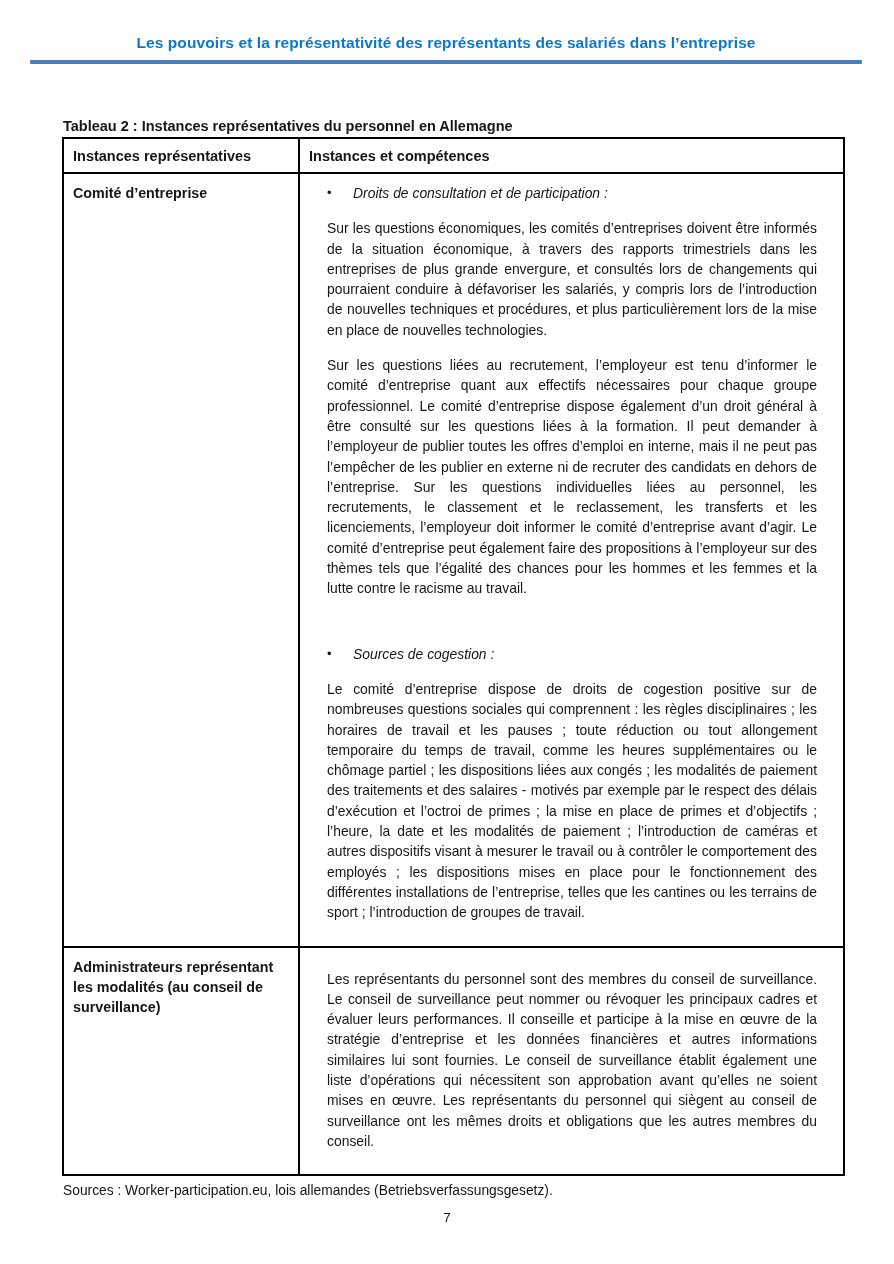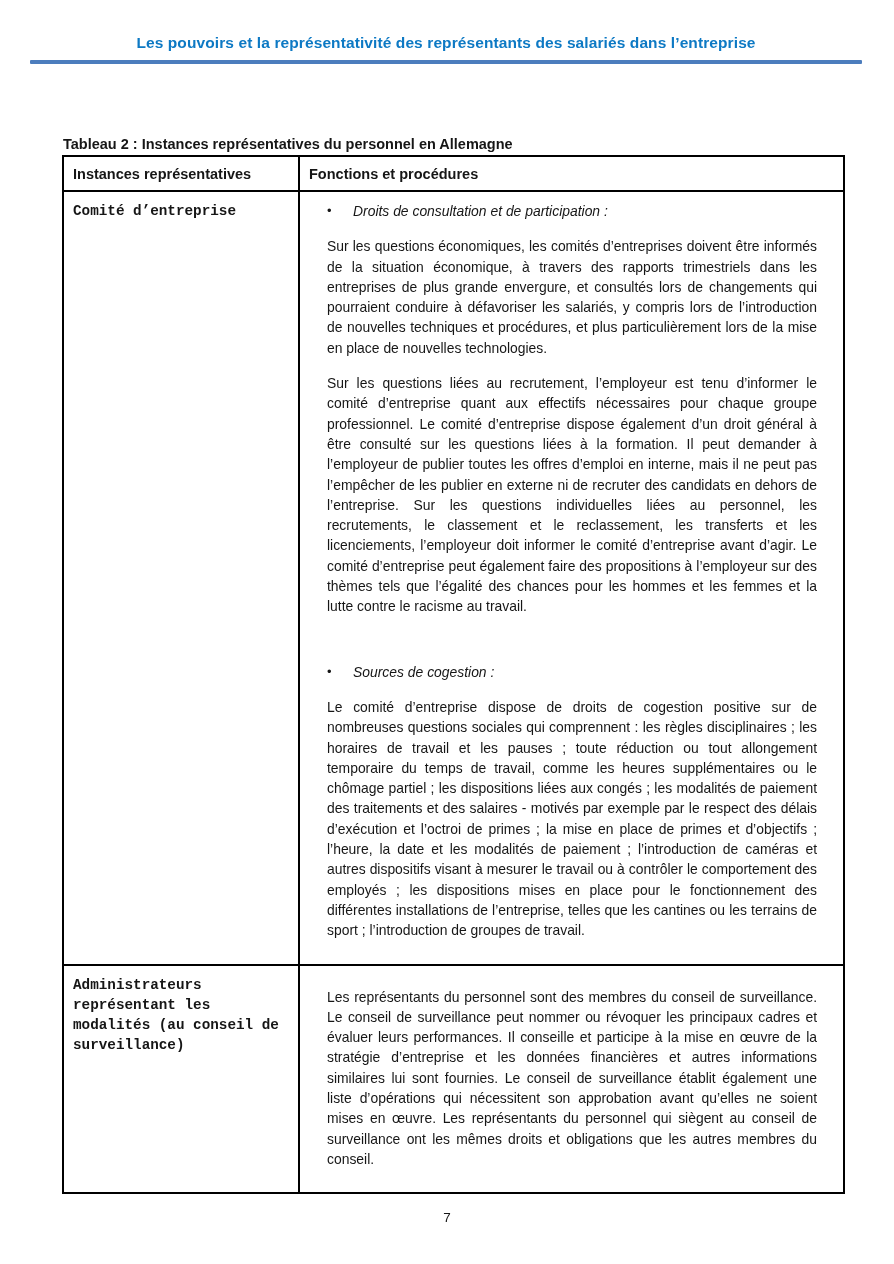--- a/index.html
+++ b/index.html
@@ -29,21 +29,21 @@
     letter-spacing: 0.1px;
   }
   .header-rule {
     margin-top: 8px;
     height: 4px;
     background: #4c7dbd;
     border-radius: 1px;
   }
   .content {
     position: absolute;
-    top: 136px;
+    top: 118px;
     left: 62px;
     width: 619px;
   }
   .table-caption {
     font-size: 14.5px;
     font-weight: bold;
     margin: 0 0 3px 1px;
   }
   table.rep-table {
     border-collapse: collapse;
@@ -60,21 +60,20 @@
   table.rep-table th {
     font-size: 14.5px;
     font-weight: bold;
     padding: 9px 10px 8px 9px;
   }
   td.cell-instance {
     font-size: 14.3px;
     font-weight: bold;
     padding: 9px 10px 6px 9px;
     line-height: 20px;
-    font-family: Liberation Mono, monospace;
   }
   td.cell-content {
     padding: 6px 11px 8px 12px;
     font-size: 13.9px;
     line-height: 20.3px;
   }
   .bullet-item {
     display: flex;
     font-style: italic;
     margin: 3px 0 8px 15px;
@@ -116,21 +115,21 @@
   <div class="header-rule"></div>
 </header>
 
 <main class="content">
   <div class="table-caption">Tableau 2 : Instances représentatives du personnel en Allemagne</div>
 
   <table class="rep-table">
     <thead>
       <tr>
         <th class="col-instances">Instances représentatives</th>
-        <th class="col-fonctions">Fonctions et procédures</th>
+        <th class="col-fonctions">Instances et compétences</th>
       </tr>
     </thead>
     <tbody>
       <tr>
         <td class="cell-instance">Comité d’entreprise</td>
         <td class="cell-content">
           <div class="bullet-item">
             <span class="bullet-glyph">•</span>
             <span class="bullet-text">Droits de consultation et de participation :</span>
           </div>
@@ -146,17 +145,18 @@
       </tr>
       <tr>
         <td class="cell-instance">Administrateurs représentant les modalités (au conseil de surveillance)</td>
         <td class="cell-content">
           <p class="cell-paragraph">Les représentants du personnel sont des membres du conseil de surveillance. Le conseil de surveillance peut nommer ou révoquer les principaux cadres et évaluer leurs performances. Il conseille et participe à la mise en œuvre de la stratégie d’entreprise et les données financières et autres informations similaires lui sont fournies. Le conseil de surveillance établit également une liste d’opérations qui nécessitent son approbation avant qu’elles ne soient mises en œuvre. Les représentants du personnel qui siègent au conseil de surveillance ont les mêmes droits et obligations que les autres membres du conseil.</p>
         </td>
       </tr>
     </tbody>
   </table>
 
+  <div class="sources-line">Sources : Worker-participation.eu, lois allemandes (Betriebsverfassungsgesetz).</div>
 </main>
 
 <footer class="page-footer">
   <div class="page-number">7</div>
 </footer>
 
 </body></html>

